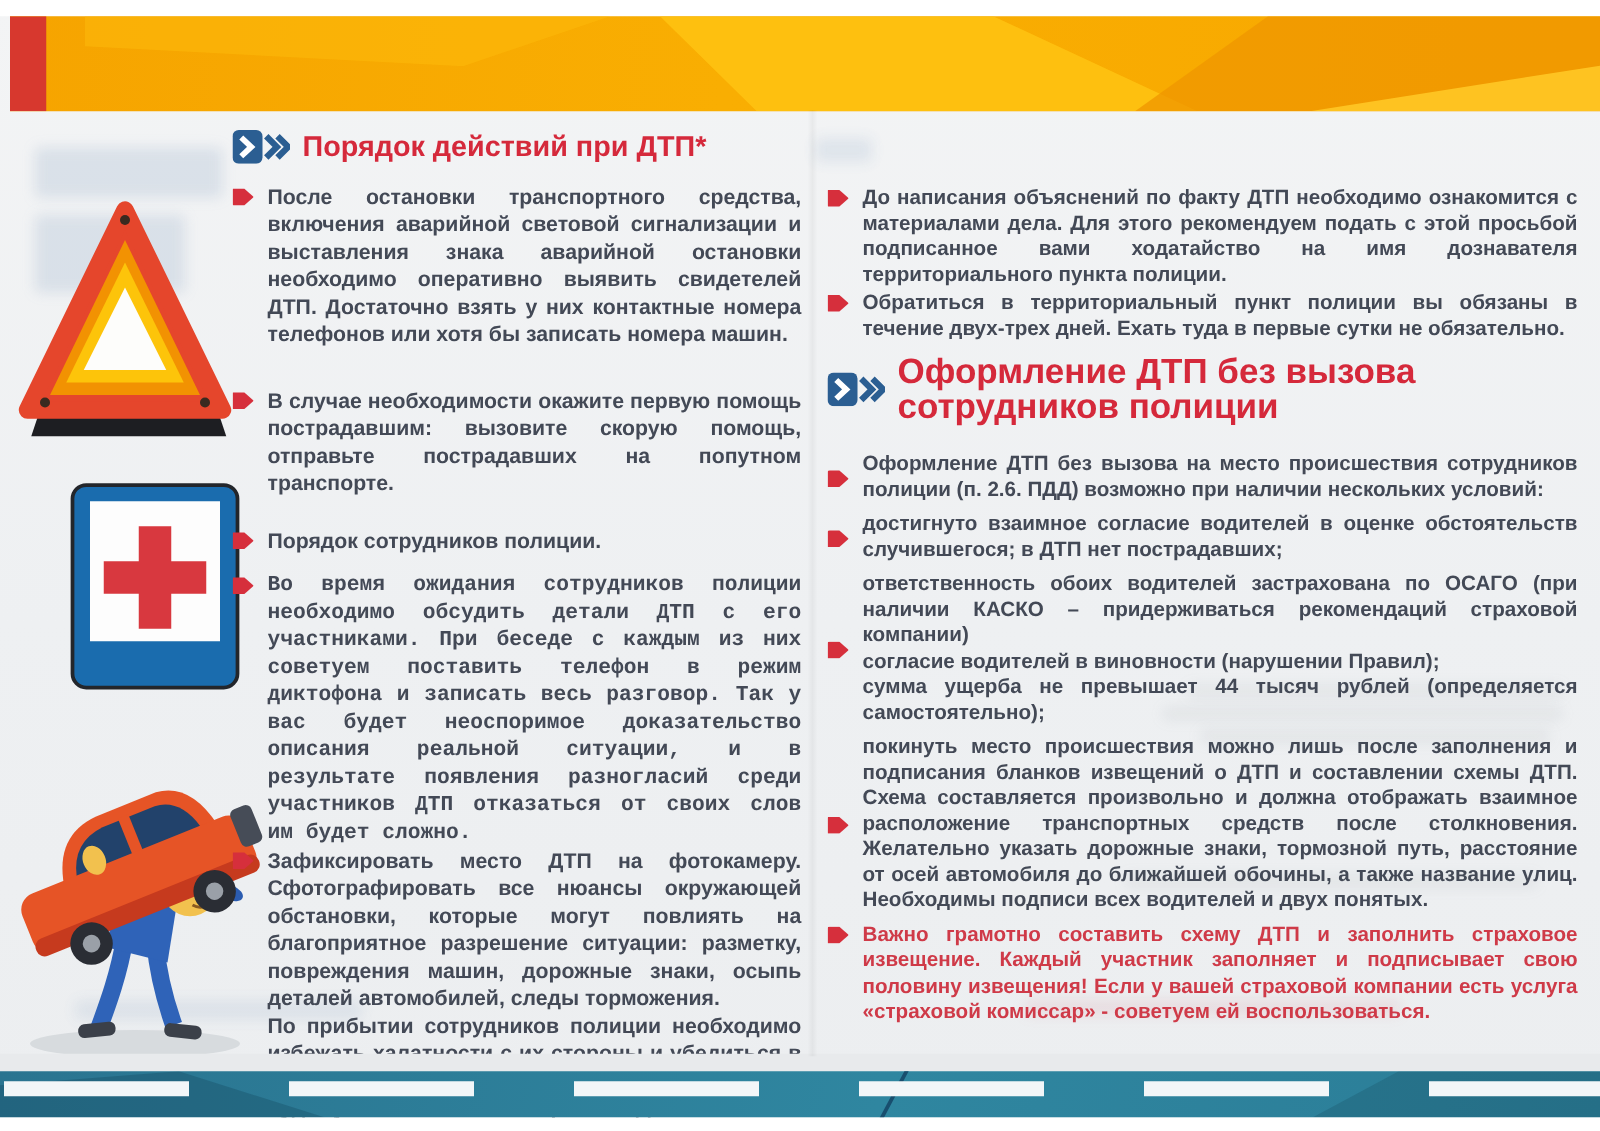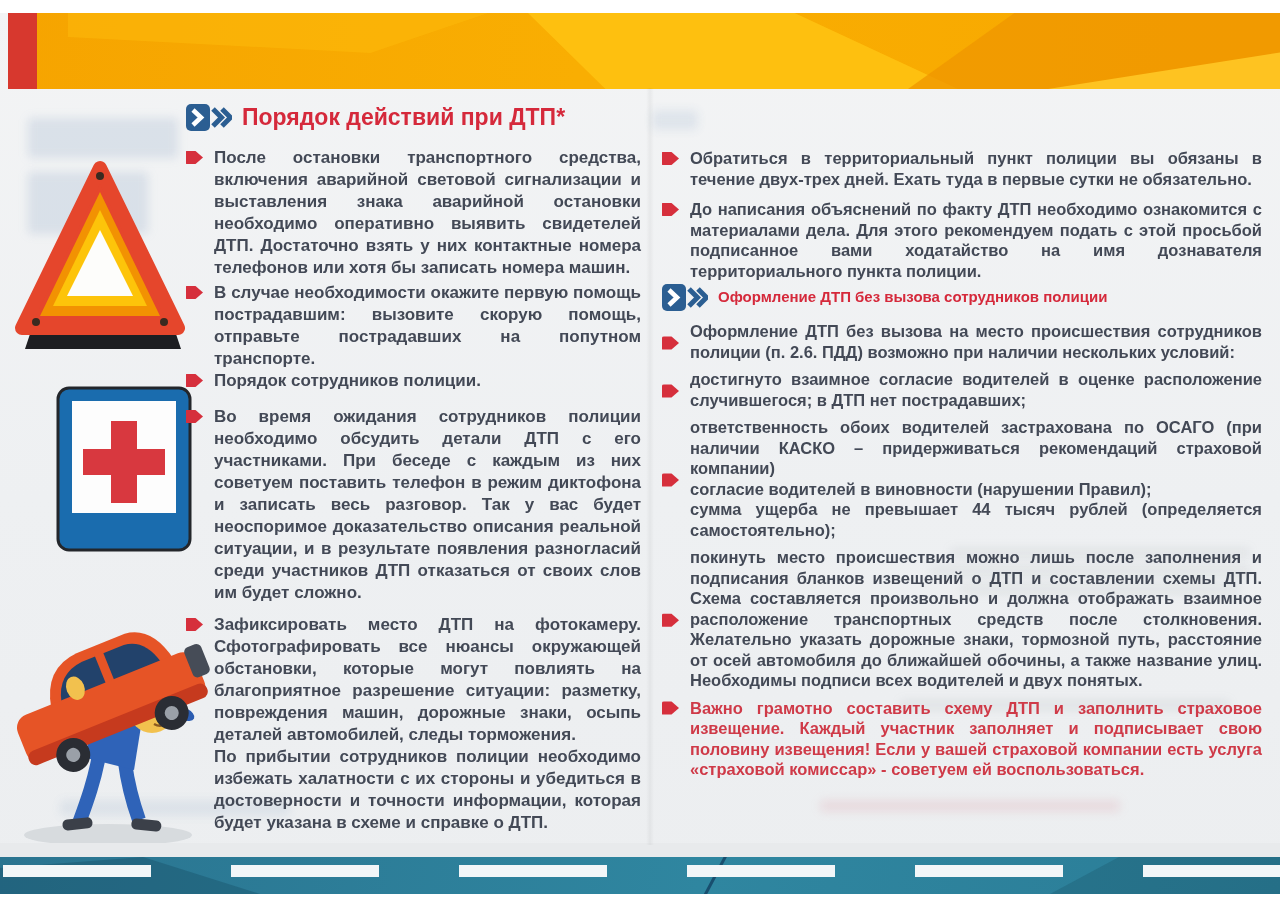--- a/index.html
+++ b/index.html
@@ -37,30 +37,30 @@
     clip-path:polygon(30% 0,100% 0,100% 100%,0 100%);}
   .footer-line{position:absolute;left:712px;top:-4px;width:3px;height:52px;background:#184e6e;
     transform:rotate(28deg);}
   .bottom-white{position:absolute;left:0;right:0;top:894px;height:11px;background:#fff;}
   
   .col{position:absolute;color:#434956;}
   .col-left{left:186px;top:103px;width:455px;font-size:17px;line-height:22px;font-weight:700;}
   .col-right{left:662px;top:148px;width:600px;font-size:16.5px;line-height:20.5px;font-weight:700;}
   .hdr{display:flex;align-items:center;gap:10px;margin:0 0 16px 0;
     color:#d5293b;font-size:23px;line-height:28px;font-weight:700;}
-  .col-right .hdr{font-size:15px;margin:2px 0 10px 0;}
+  .col-right .hdr{font-size:28px;margin:2px 0 22px 0;}
   .hdr-icon{flex:none;display:inline-flex;}
   .bullet{display:flex;gap:11px;margin:0 0 16px 0;}
   .bullet p{margin:0;text-align:justify;white-space:pre-line;}
   .marker{flex:none;width:17px;height:15px;margin-top:3px;background:#d62f3c;border-radius:2px;
     clip-path:polygon(0 6%,56% 6%,100% 50%,56% 94%,0 94%);}
-  .col-left .bullet-1{margin-bottom:3px;}
-  .col-left .bullet-2{margin-bottom:0;}
+  .col-left .bullet-1{margin-bottom:31px;}
+  .col-left .bullet-2{margin-bottom:24px;}
   .col-left .bullet-3{margin-bottom:14px;}
-  .col-left .bullet-4{margin-bottom:10px;}
+  .col-left .bullet-4{margin-bottom:0;font-family:Liberation Mono, monospace;}
   .col-right .bullet-r1{margin-bottom:26px;}
   .col-right .bullet-r2{margin-bottom:10px;}
   .col-right .bullet-r3{margin-bottom:2px;}
   .col-right .sec{margin-bottom:7px;align-items:center;}
   .warning p{color:#cf3a48;}
   
   .gfx{position:absolute;}
   .ghost{position:absolute;filter:blur(5px);border-radius:4px;pointer-events:none;}
   .ghost-blue{background:rgba(100,135,180,.17);}
   .ghost-gray{background:rgba(120,125,135,.10);}
@@ -167,48 +167,48 @@
       <p>Во время ожидания сотрудников полиции необходимо обсудить детали ДТП с его участниками. При беседе с каждым из них советуем поставить телефон в режим диктофона и записать весь разговор. Так у вас будет неоспоримое доказательство описания реальной ситуации, и в результате появления разногласий среди участников ДТП отказаться от своих слов им будет сложно.</p>
     </div>
     <div class="bullet bullet-5">
       <span class="marker"></span>
       <p>Зафиксировать место ДТП на фотокамеру. Сфотографировать все нюансы окружающей обстановки, которые могут повлиять на благоприятное разрешение ситуации: разметку, повреждения машин, дорожные знаки, осыпь деталей автомобилей, следы торможения.
 По прибытии сотрудников полиции необходимо избежать халатности с их стороны и убедиться в достоверности и точности информации, которая будет указана в схеме и справке о ДТП.</p>
     </div>
   </div>
 
   <div class="col col-right">
+    <div class="bullet bullet-r3">
+      <span class="marker"></span>
+      <p>До написания объяснений по факту ДТП необходимо ознакомится с материалами дела. Для этого рекомендуем подать с этой просьбой подписанное вами ходатайство на имя дознавателя территориального пункта полиции.</p>
+    </div>
     <div class="bullet bullet-r2">
       <span class="marker"></span>
       <p>Обратиться в территориальный пункт полиции вы обязаны в течение двух-трех дней. Ехать туда в первые сутки не обязательно.</p>
-    </div>
-    <div class="bullet bullet-r3">
-      <span class="marker"></span>
-      <p>До написания объяснений по факту ДТП необходимо ознакомится с материалами дела. Для этого рекомендуем подать с этой просьбой подписанное вами ходатайство на имя дознавателя территориального пункта полиции.</p>
     </div>
 
     <h1 class="hdr">
       <span class="hdr-icon">
         <svg width="46" height="27" viewBox="0 0 46 27">
           <rect width="24" height="27" rx="5" fill="#2b5e92"></rect>
           <path d="M7 6 L15 13.5 L7 21" fill="none" stroke="#ffffff" stroke-width="4.6"></path>
           <path d="M27 5 L35.5 13.5 L27 22" fill="none" stroke="#2b5e92" stroke-width="5"></path>
           <path d="M36 5 L44.5 13.5 L36 22" fill="none" stroke="#2b5e92" stroke-width="5"></path>
         </svg>
       </span>
       <span>Оформление ДТП без вызова сотрудников полиции</span>
     </h1>
 
     <div class="bullet sec">
       <span class="marker"></span>
       <p>Оформление ДТП без вызова на место происшествия сотрудников полиции (п. 2.6. ПДД) возможно при наличии нескольких условий:</p>
     </div>
     <div class="bullet sec">
       <span class="marker"></span>
-      <p>достигнуто взаимное согласие водителей в оценке расположение случившегося; в ДТП нет пострадавших;</p>
+      <p>достигнуто взаимное согласие водителей в оценке обстоятельств случившегося; в ДТП нет пострадавших;</p>
     </div>
     <div class="bullet sec">
       <span class="marker"></span>
       <p>ответственность обоих водителей застрахована по ОСАГО (при наличии КАСКО – придерживаться рекомендаций страховой компании)
 согласие водителей в виновности (нарушении Правил);
 сумма ущерба не превышает 44 тысяч рублей (определяется самостоятельно);</p>
     </div>
     <div class="bullet sec">
       <span class="marker"></span>
       <p>покинуть место происшествия можно лишь после заполнения и подписания бланков извещений о ДТП и составлении схемы ДТП. Схема составляется произвольно и должна отображать взаимное расположение транспортных средств после столкновения. Желательно указать дорожные знаки, тормозной путь, расстояние от осей автомобиля до ближайшей обочины, а также название улиц. Необходимы подписи всех водителей и двух понятых.</p>

